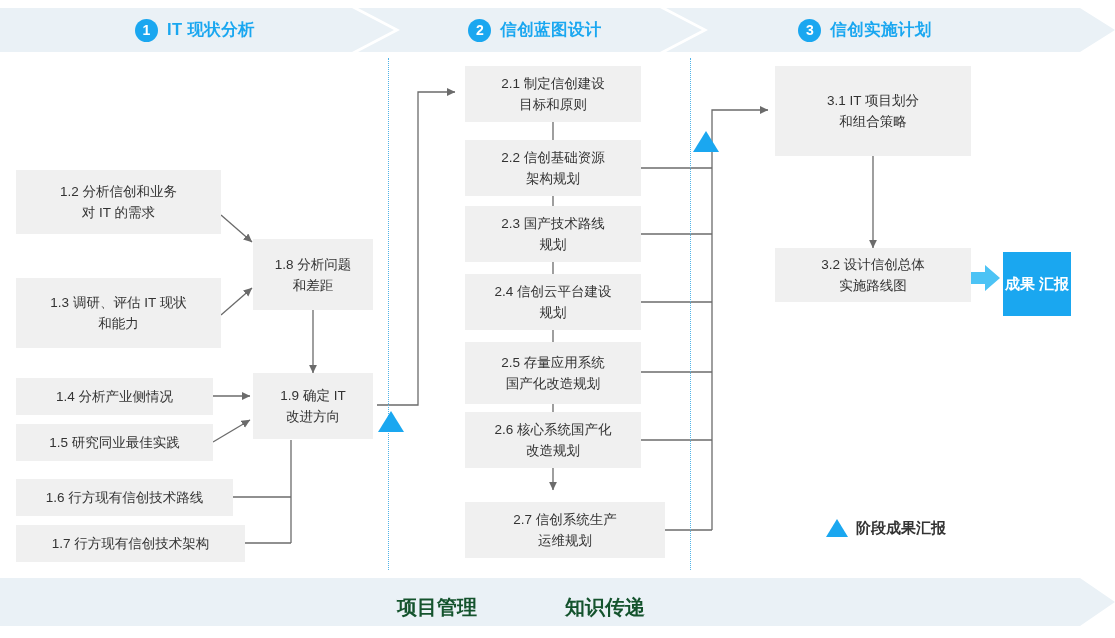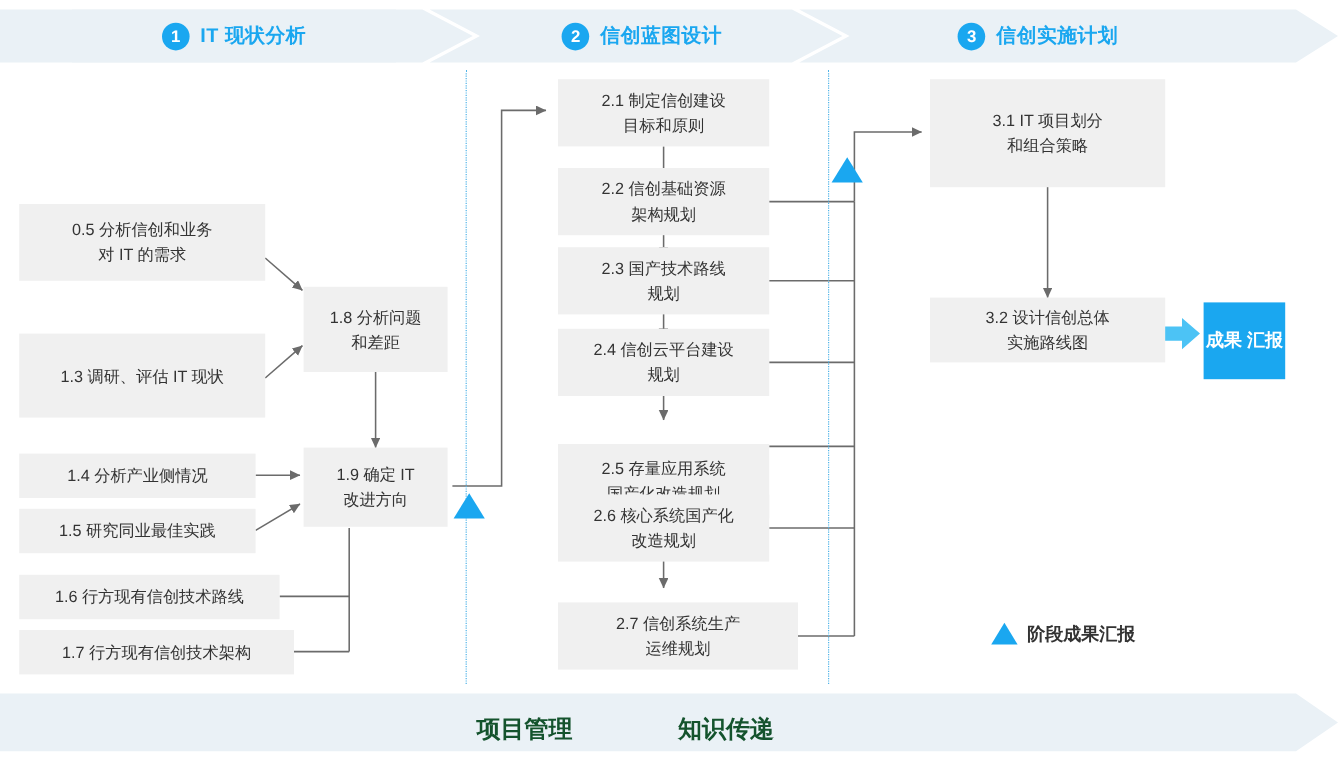--- a/index.html
+++ b/index.html
@@ -196,27 +196,28 @@
       <div class="num-badge">3</div>
       <div class="phase-title">信创实施计划</div>
     </div>
   </div>
 
   <div class="vdot" style="left:388px; top:58px; height:512px;"></div>
   <div class="vdot" style="left:690px; top:58px; height:512px;"></div>
 
   <div class="box" style="left:16px; top:170px; width:205px; height:64px;">
     <div>
-      <span>0.5 分析信创和业务</span>
+      <span>1.2 分析信创和业务</span>
       <span>对 IT 的需求</span>
     </div>
   </div>
   <div class="box" style="left:16px; top:278px; width:205px; height:70px;">
     <div>
       <span>1.3 调研、评估 IT 现状</span>
+      <span>和能力</span>
     </div>
   </div>
   <div class="box" style="left:16px; top:378px; width:197px; height:37px;">
     <div>
         <span>1.4 分析产业侧情况</span>
       </div>
   </div>
   <div class="box" style="left:16px; top:424px; width:197px; height:37px;">
     <div>
         <span>1.5 研究同业最佳实践</span>
@@ -263,21 +264,21 @@
       <span>2.3 国产技术路线</span>
       <span>规划</span>
     </div>
   </div>
   <div class="box" style="left:465px; top:274px; width:176px; height:56px;">
     <div>
       <span>2.4 信创云平台建设</span>
       <span>规划</span>
     </div>
   </div>
-  <div class="box" style="left:465px; top:342px; width:176px; height:62px;margin-top:28px;">
+  <div class="box" style="left:465px; top:342px; width:176px; height:62px;">
     <div>
       <span>2.5 存量应用系统</span>
       <span>国产化改造规划</span>
     </div>
   </div>
   <div class="box" style="left:465px; top:412px; width:176px; height:56px;">
     <div>
       <span>2.6 核心系统国产化</span>
       <span>改造规划</span>
     </div>

